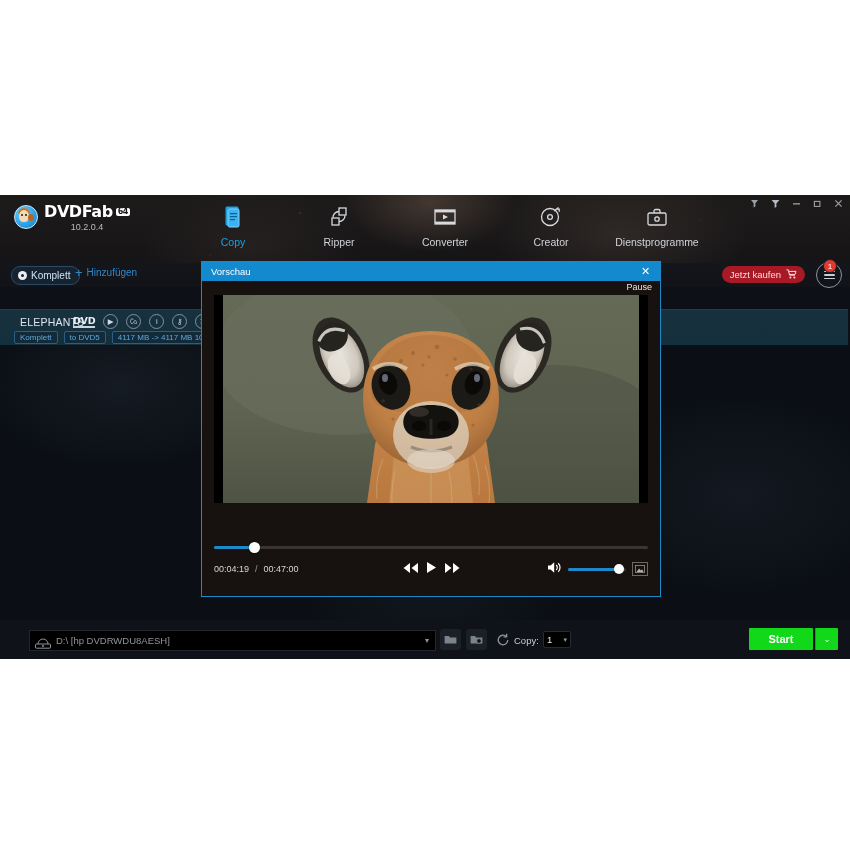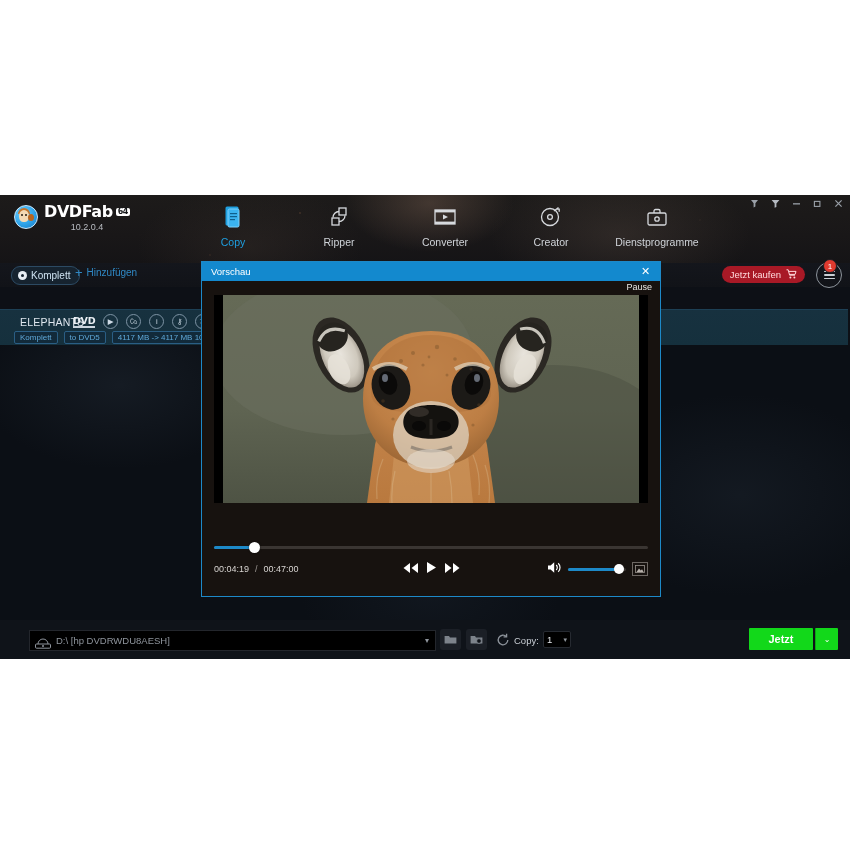--- a/index.html
+++ b/index.html
@@ -425,21 +425,21 @@
         <svg width="14" height="14" viewBox="0 0 14 14">
             <path d="M11.8 7 a4.8 4.8 0 1 1 -1.5 -3.5" fill="none" stroke="#8d939b" stroke-width="1.3"></path>
             <path d="M10.6 0.8 L10.6 3.9 L7.6 3.9" fill="none" stroke="#8d939b" stroke-width="1.3"></path>
           </svg>
       </div>
       <span class="kopielbl">Copy:</span>
       <div class="kopiebox">
         <span class="kopieval">1</span>
         <span class="kopiecar">▾</span>
       </div>
-      <div class="startbtn">Jetzt</div>
+      <div class="startbtn">Start</div>
       <div class="startcar">⌄</div>
     </div>
   </div>
 
   <div id="dlg">
     <div class="dlg-title">
       <span class="left">Vorschau</span>
       <span class="dlg-close">✕</span>
     </div>
     <div class="pauselbl">Pause</div>

